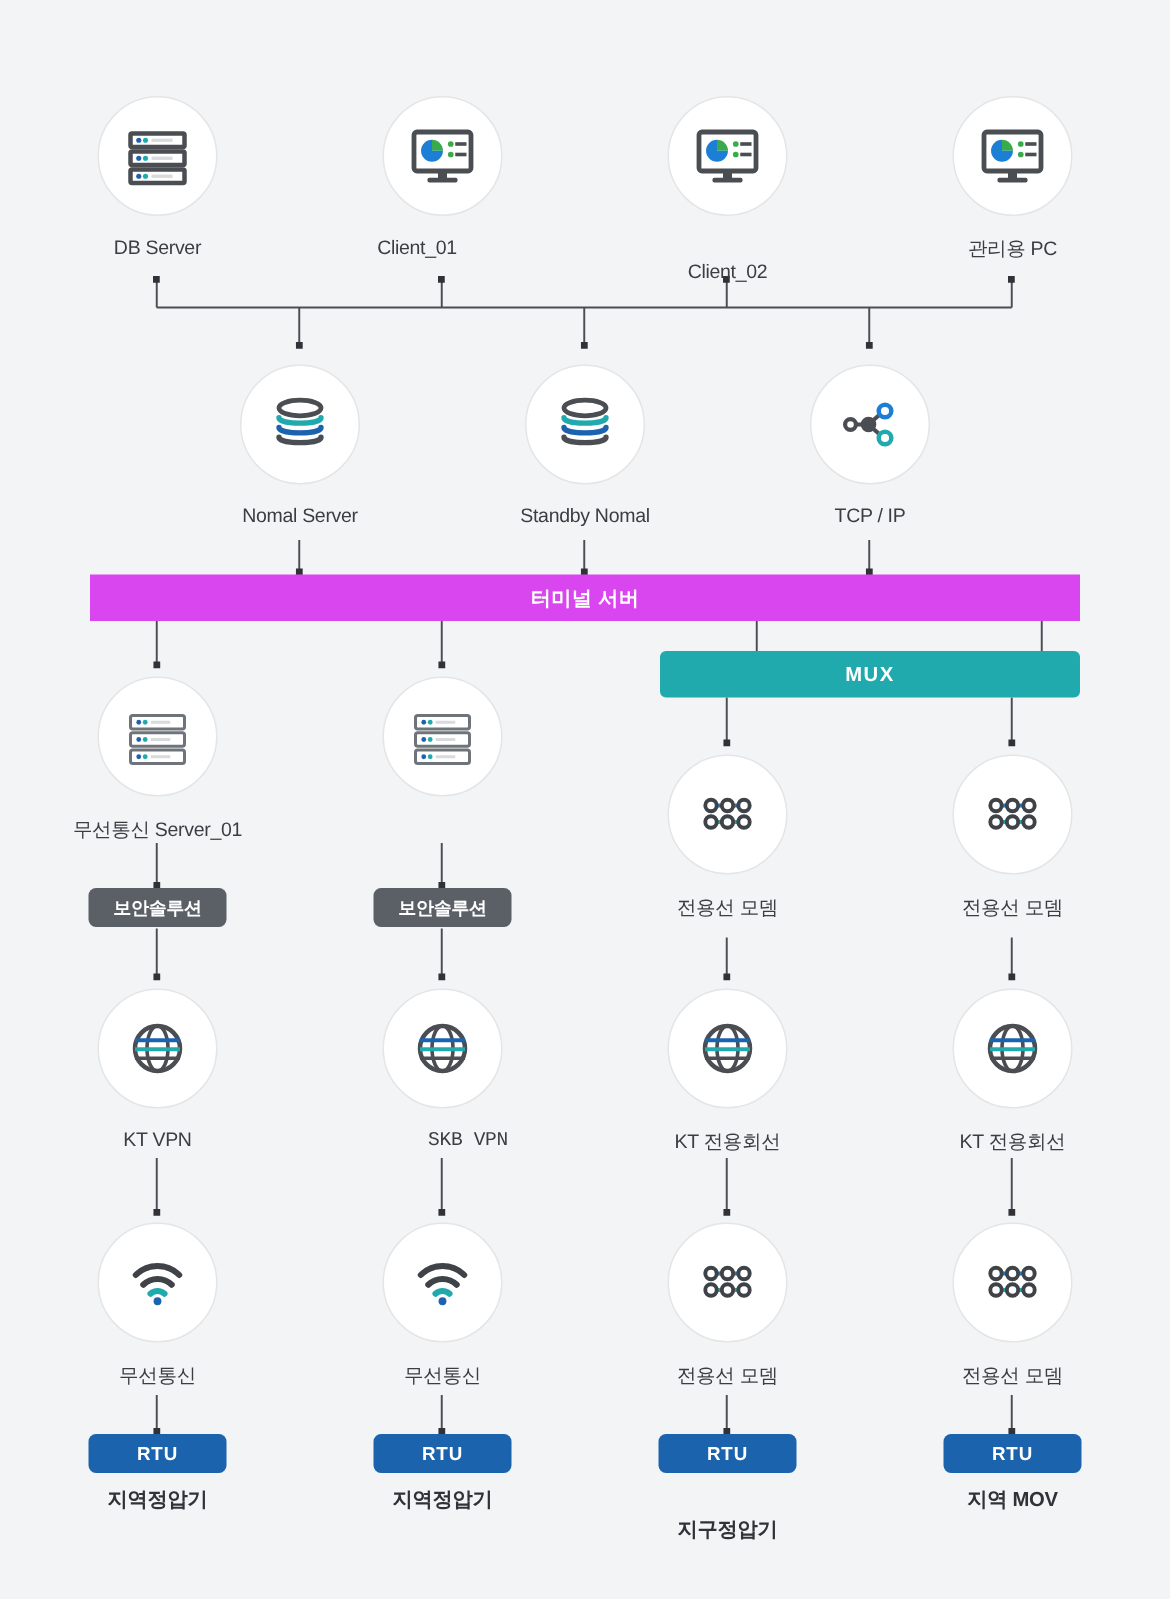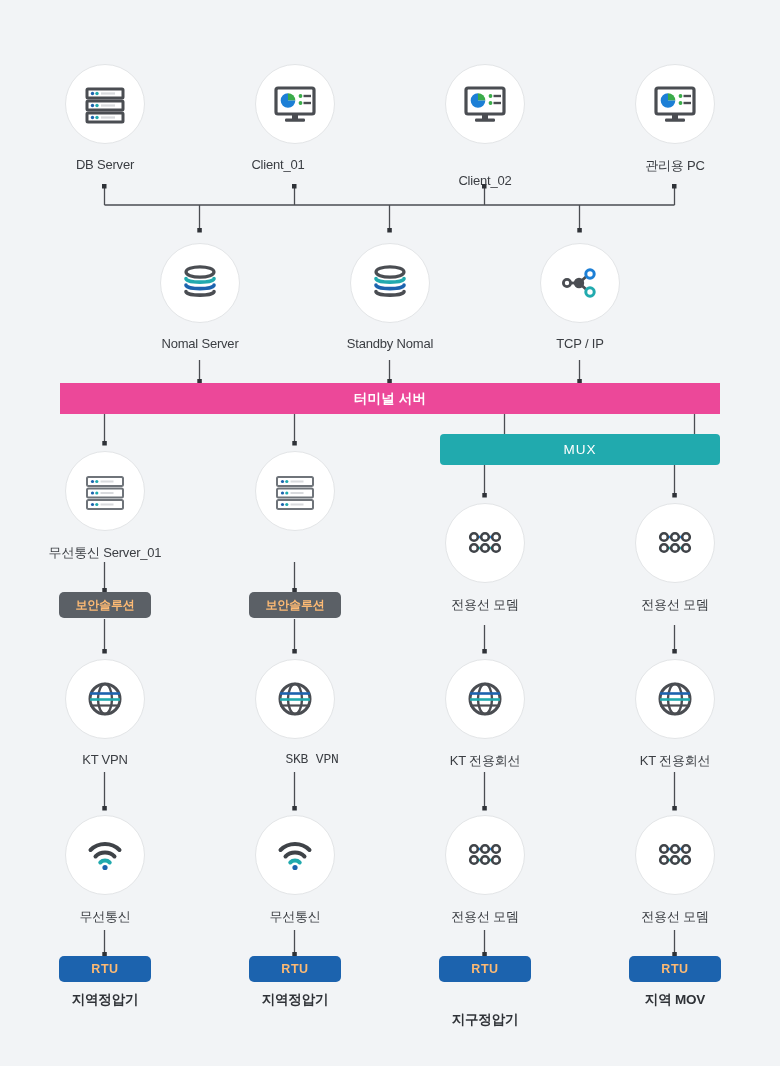--- a/index.html
+++ b/index.html
@@ -71,44 +71,44 @@
     justify-content: center;
     color: #ffffff;
     font-size: 13.5px;
     letter-spacing: 0.2px;
   }
   .bar-terminal {
     left: 60px;
     top: 383px;
     width: 660px;
     height: 31px;
-    background: #ec4899;
+    background: #d946ef;
     font-weight: bold;
   }
   .bar-mux {
     left: 440px;
     top: 434px;
     width: 280px;
     height: 31px;
     background: #21aaae;
     border-radius: 4px;
-    font-weight: normal;
+    font-weight: bold;
     letter-spacing: 1px;
   }
   .chip {
     position: absolute;
     width: 92px;
     margin-left: -46px;
     height: 26px;
     border-radius: 5px;
     box-sizing: border-box;
     display: flex;
     align-items: center;
     justify-content: center;
-    color: #fdba74;
+    color: #ffffff;
     font-size: 12px;
     font-weight: bold;
     letter-spacing: -0.2px;
   }
   .chip-sec { background: #5b6066; }
   .chip-rtu {
     background: #1c63ae;
     font-weight: bold;
     letter-spacing: 0.6px;
     font-size: 12.5px;

